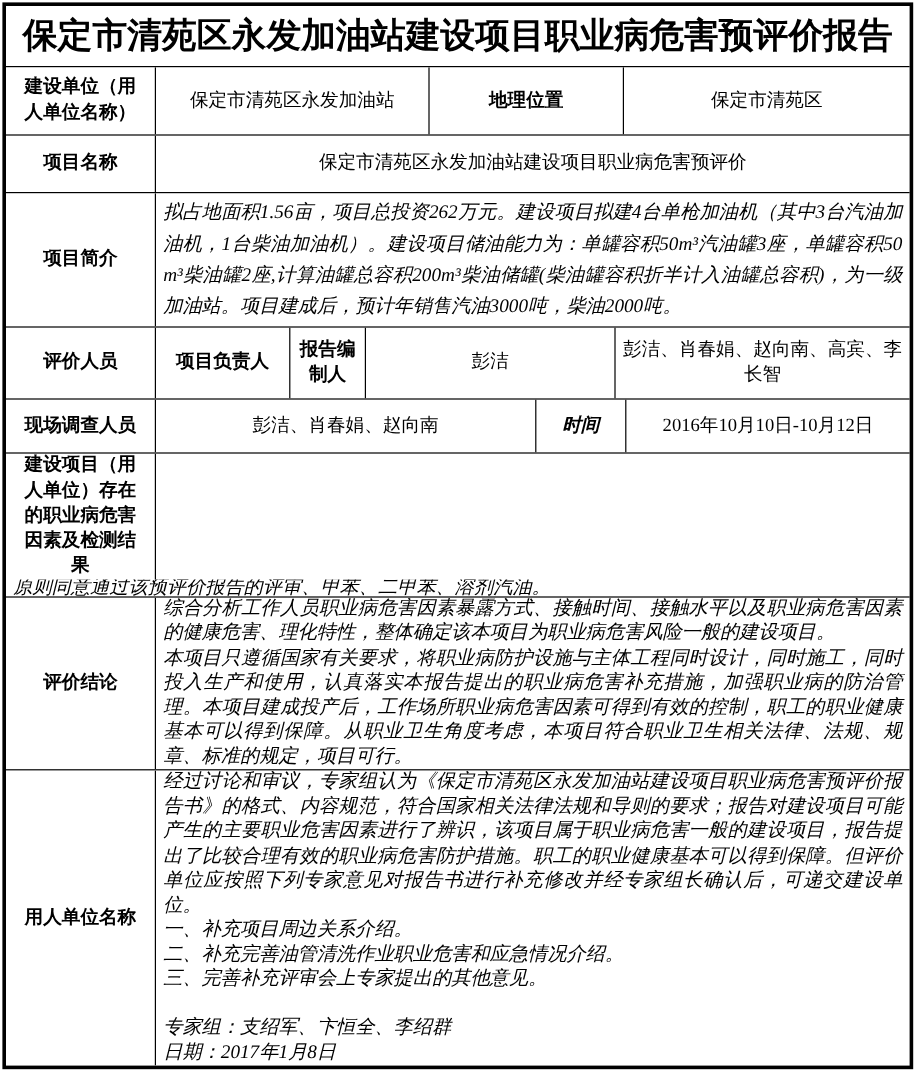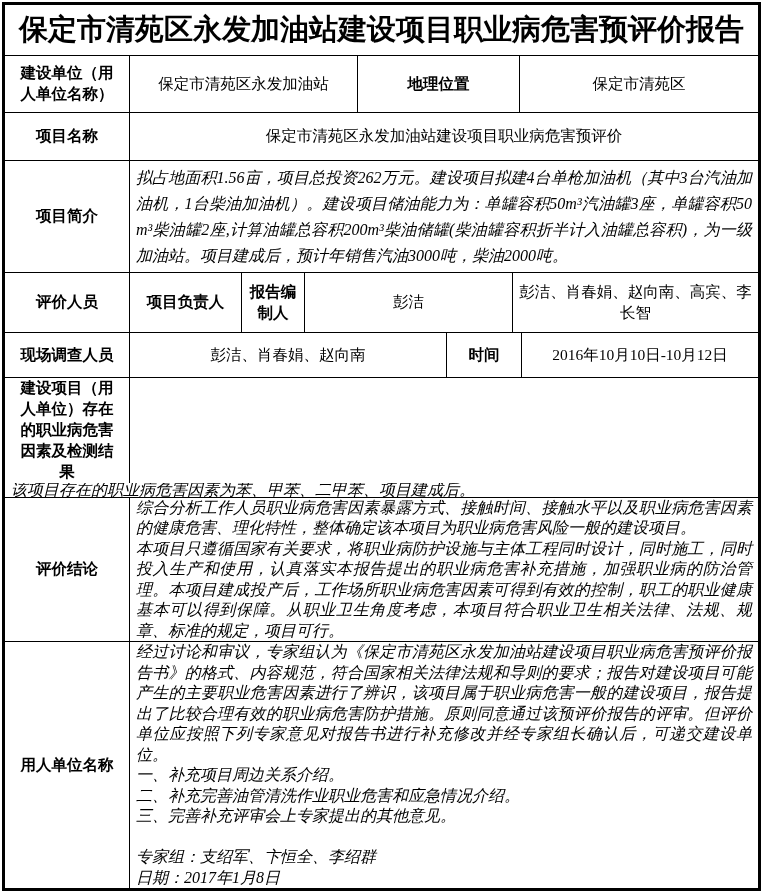--- a/index.html
+++ b/index.html
@@ -52,21 +52,21 @@
   .r1-c2 { width: 228px; flex-shrink: 0; }
   .r1-c3 { width: 162px; flex-shrink: 0; }
   .r2 { height: 48px; }
   .r3 { height: 112px; }
   .r4 { height: 60px; }
   .r4-c2 { width: 112px; flex-shrink: 0; }
   .r4-c3 { width: 208px; flex-shrink: 0; }
   .r4-c4 { width: 63px; flex-shrink: 0; }
   .r5 { height: 45px; }
   .r5-c2 { width: 317px; flex-shrink: 0; }
-  .r5-c3 { width: 75px; flex-shrink: 0; }
+  .r5-c3 { width: 75px; flex-shrink: 0; font-style: italic; }
   .r6 { height: 120px; flex-direction: column; }
   .r7 { height: 144px; }
 
   .para-cell { justify-content: flex-start; text-align: left; font-style: italic; }
   .para {
     width: 100%;
     font-size: 16px;
     line-height: 20.5px;
     text-align: justify;
     white-space: pre-wrap;
@@ -116,36 +116,36 @@
     <div class="row r5">
       <div class="cell lbl w-label">现场调查人员</div>
       <div class="cell r5-c2">彭洁、肖春娟、赵向南</div>
       <div class="cell lbl r5-c3">时间</div>
       <div class="cell grow">2016年10月10日-10月12日</div>
     </div>
 
     <div class="row r6">
       <div class="cell lbl w-label">建设项目（用人单位）存在的职业病危害因素及检测结果</div>
       <div class="cell grow para-cell">
-        <div class="para para-single">该项目存在的职业病危害因素为苯、甲苯、二甲苯、项目建成后。</div>
+        <div class="para para-single">原则同意通过该预评价报告的评审、甲苯、二甲苯、溶剂汽油。</div>
       </div>
     </div>
 
     <div class="row r7">
       <div class="cell lbl w-label">评价结论</div>
       <div class="cell grow para-cell">
         <div class="para">综合分析工作人员职业病危害因素暴露方式、接触时间、接触水平以及职业病危害因素的健康危害、理化特性，整体确定该本项目为职业病危害风险一般的建设项目。
 本项目只遵循国家有关要求，将职业病防护设施与主体工程同时设计，同时施工，同时投入生产和使用，认真落实本报告提出的职业病危害补充措施，加强职业病的防治管理。本项目建成投产后，工作场所职业病危害因素可得到有效的控制，职工的职业健康基本可以得到保障。从职业卫生角度考虑，本项目符合职业卫生相关法律、法规、规章、标准的规定，项目可行。</div>
       </div>
     </div>
 
     <div class="row r8">
       <div class="cell lbl w-label">用人单位名称</div>
       <div class="cell grow para-cell">
-        <div class="para">经过讨论和审议，专家组认为《保定市清苑区永发加油站建设项目职业病危害预评价报告书》的格式、内容规范，符合国家相关法律法规和导则的要求；报告对建设项目可能产生的主要职业危害因素进行了辨识，该项目属于职业病危害一般的建设项目，报告提出了比较合理有效的职业病危害防护措施。原则同意通过该预评价报告的评审。但评价单位应按照下列专家意见对报告书进行补充修改并经专家组长确认后，可递交建设单位。
+        <div class="para">经过讨论和审议，专家组认为《保定市清苑区永发加油站建设项目职业病危害预评价报告书》的格式、内容规范，符合国家相关法律法规和导则的要求；报告对建设项目可能产生的主要职业危害因素进行了辨识，该项目属于职业病危害一般的建设项目，报告提出了比较合理有效的职业病危害防护措施。职工的职业健康基本可以得到保障。但评价单位应按照下列专家意见对报告书进行补充修改并经专家组长确认后，可递交建设单位。
 一、补充项目周边关系介绍。
 二、补充完善油管清洗作业职业危害和应急情况介绍。
 三、完善补充评审会上专家提出的其他意见。
 
 专家组：支绍军、卞恒全、李绍群
 日期：2017年1月8日</div>
       </div>
     </div>
 
   </div>

